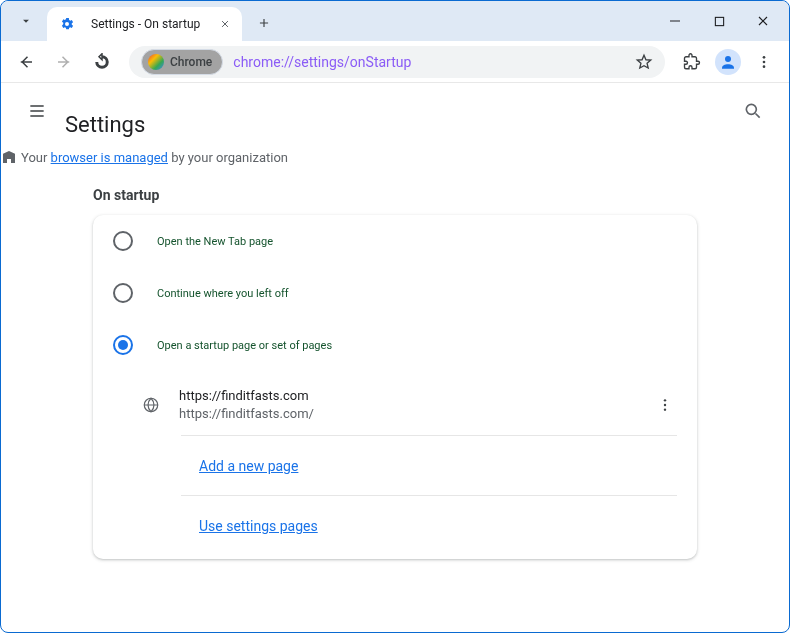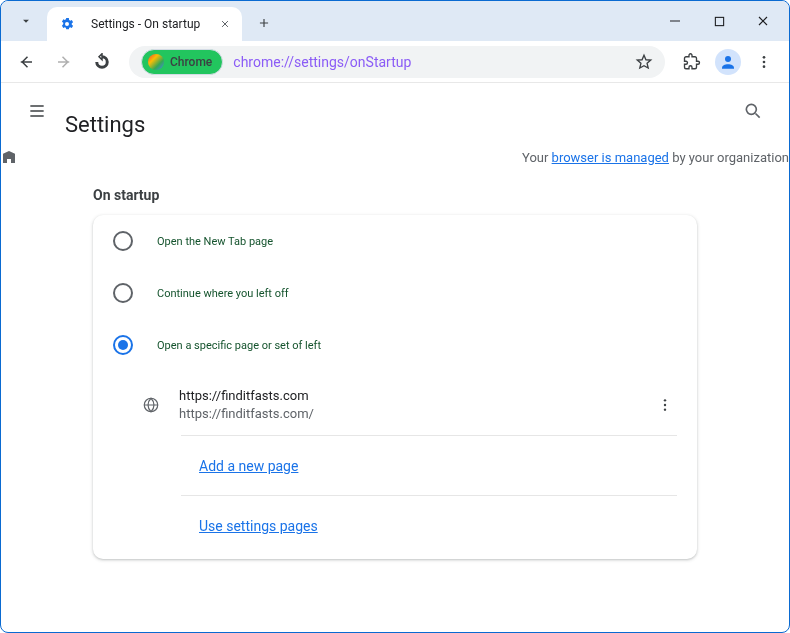--- a/index.html
+++ b/index.html
@@ -16,38 +16,38 @@
 .new-tab { width:28px; height:28px; display:flex; align-items:center; justify-content:center; border-radius:50%; cursor:pointer; margin-left:8px; margin-bottom:4px; }
 
 .win-ctrls { position:absolute; right:4px; top:0; height:40px; display:flex; align-items:center; gap:0; }
 .wc { width:44px; height:36px; display:flex; align-items:center; justify-content:center; cursor:pointer; color:#202124; }
 
 
 .toolbar { height:42px; background:#fff; border-bottom:1px solid #e8e8e8; display:flex; align-items:center; padding:0 8px; gap:4px; }
 .tbtn { width:34px; height:34px; display:flex; align-items:center; justify-content:center; border-radius:50%; cursor:pointer; color:#3c4043; }
 .tbtn.disabled { color:#b0b0b0; }
 .omnibox { flex:1; display:flex; align-items:center; gap:10px; height:32px; background:#f1f3f4; border-radius:16px; padding:0 12px; margin:0 6px; }
-.ob-chip { display:flex; align-items:center; gap:6px; background:#22c55e; padding:2px 10px 2px 6px; border-radius:14px; height:26px; border:1px solid #d5dce6; }
+.ob-chip { display:flex; align-items:center; gap:6px; background:#a3a3a3; padding:2px 10px 2px 6px; border-radius:14px; height:26px; border:1px solid #d5dce6; }
 .ob-chip .circ { width:16px; height:16px; border-radius:50%; background:linear-gradient(135deg,#ea4335,#fbbc05,#34a853,#4285f4); }
 .ob-chip .lbl { font-size:12px; color:#3c4043; font-weight:500; }
 .url { font-size:14px; color:#8b5cf6; flex:1; }
 .omni-right { display:flex; align-items:center; gap:8px; }
 .star { color:#3c4043; }
 
 .right-btns { display:flex; align-items:center; gap:2px; }
 .avatar { width:26px; height:26px; border-radius:50%; background:#d2e3fc; display:flex; align-items:center; justify-content:center; margin:0 4px; }
 
 
 .s-header { height:56px; display:flex; align-items:center; padding:0 16px; }
 .hamburger { width:40px; height:40px; display:flex; align-items:center; justify-content:center; cursor:pointer; color:#5f6368; }
 .s-title { font-size:22px; color:#202124; margin-left:8px;margin-top:27px; }
 .search-icon-wrapper { margin-left:auto; width:40px; height:40px; display:flex; align-items:center; justify-content:center; color:#5f6368; cursor:pointer; }
 
 
-.managed { height:36px; display:flex; align-items:center; justify-content:space-between; gap:4px; font-size:13px; color:#5f6368; }
+.managed { height:36px; display:flex; align-items:center; justify-content:flex-start; gap:4px; font-size:13px; color:#5f6368; }
 .managed a { color:#1a73e8; text-decoration:underline; }
 
 
 .content { padding:12px 0 0 0; }
 .section-label { font-size:14px; color:#3c4043; font-weight:700; padding:0 0 12px 92px; }
 .card { background:#fff; border-radius:10px; box-shadow:0 1px 2px rgba(60,64,67,.2),0 1px 3px 1px rgba(60,64,67,.1); margin:0 92px; overflow:hidden; }
 .row { display:flex; align-items:center; padding:16px 20px 16px 20px; gap:24px; min-height:52px; }
 .radio { width:20px; height:20px; border:2px solid #5f6368; border-radius:50%; flex-shrink:0; cursor:pointer; position:relative; }
 .radio.sel { border-color:#1a73e8; }
 .radio.sel::after { content:""; position:absolute; left:3px; top:3px; width:10px; height:10px; background:#1a73e8; border-radius:50%; }
@@ -197,21 +197,21 @@
       <span class="row-label">Open the New Tab page</span>
     </div>
 
     <div class="row">
       <span class="radio"></span>
       <span class="row-label">Continue where you left off</span>
     </div>
 
     <div class="row">
       <span class="radio sel"></span>
-      <span class="row-label">Open a specific page or set of left</span>
+      <span class="row-label">Open a startup page or set of pages</span>
     </div>
 
     <div class="sub">
       <div class="page-row">
         <span class="globe">
           <svg width="18" height="18" viewBox="0 0 24 24">
               <circle cx="12" cy="12" r="9" fill="none" stroke="#5f6368" stroke-width="1.6"></circle>
               <path fill="none" stroke="#5f6368" stroke-width="1.6" d="M3 12h18M12 3c2.5 2.5 4 5.5 4 9s-1.5 6.5-4 9c-2.5-2.5-4-5.5-4-9s1.5-6.5 4-9z"></path>
             </svg>
         </span>

